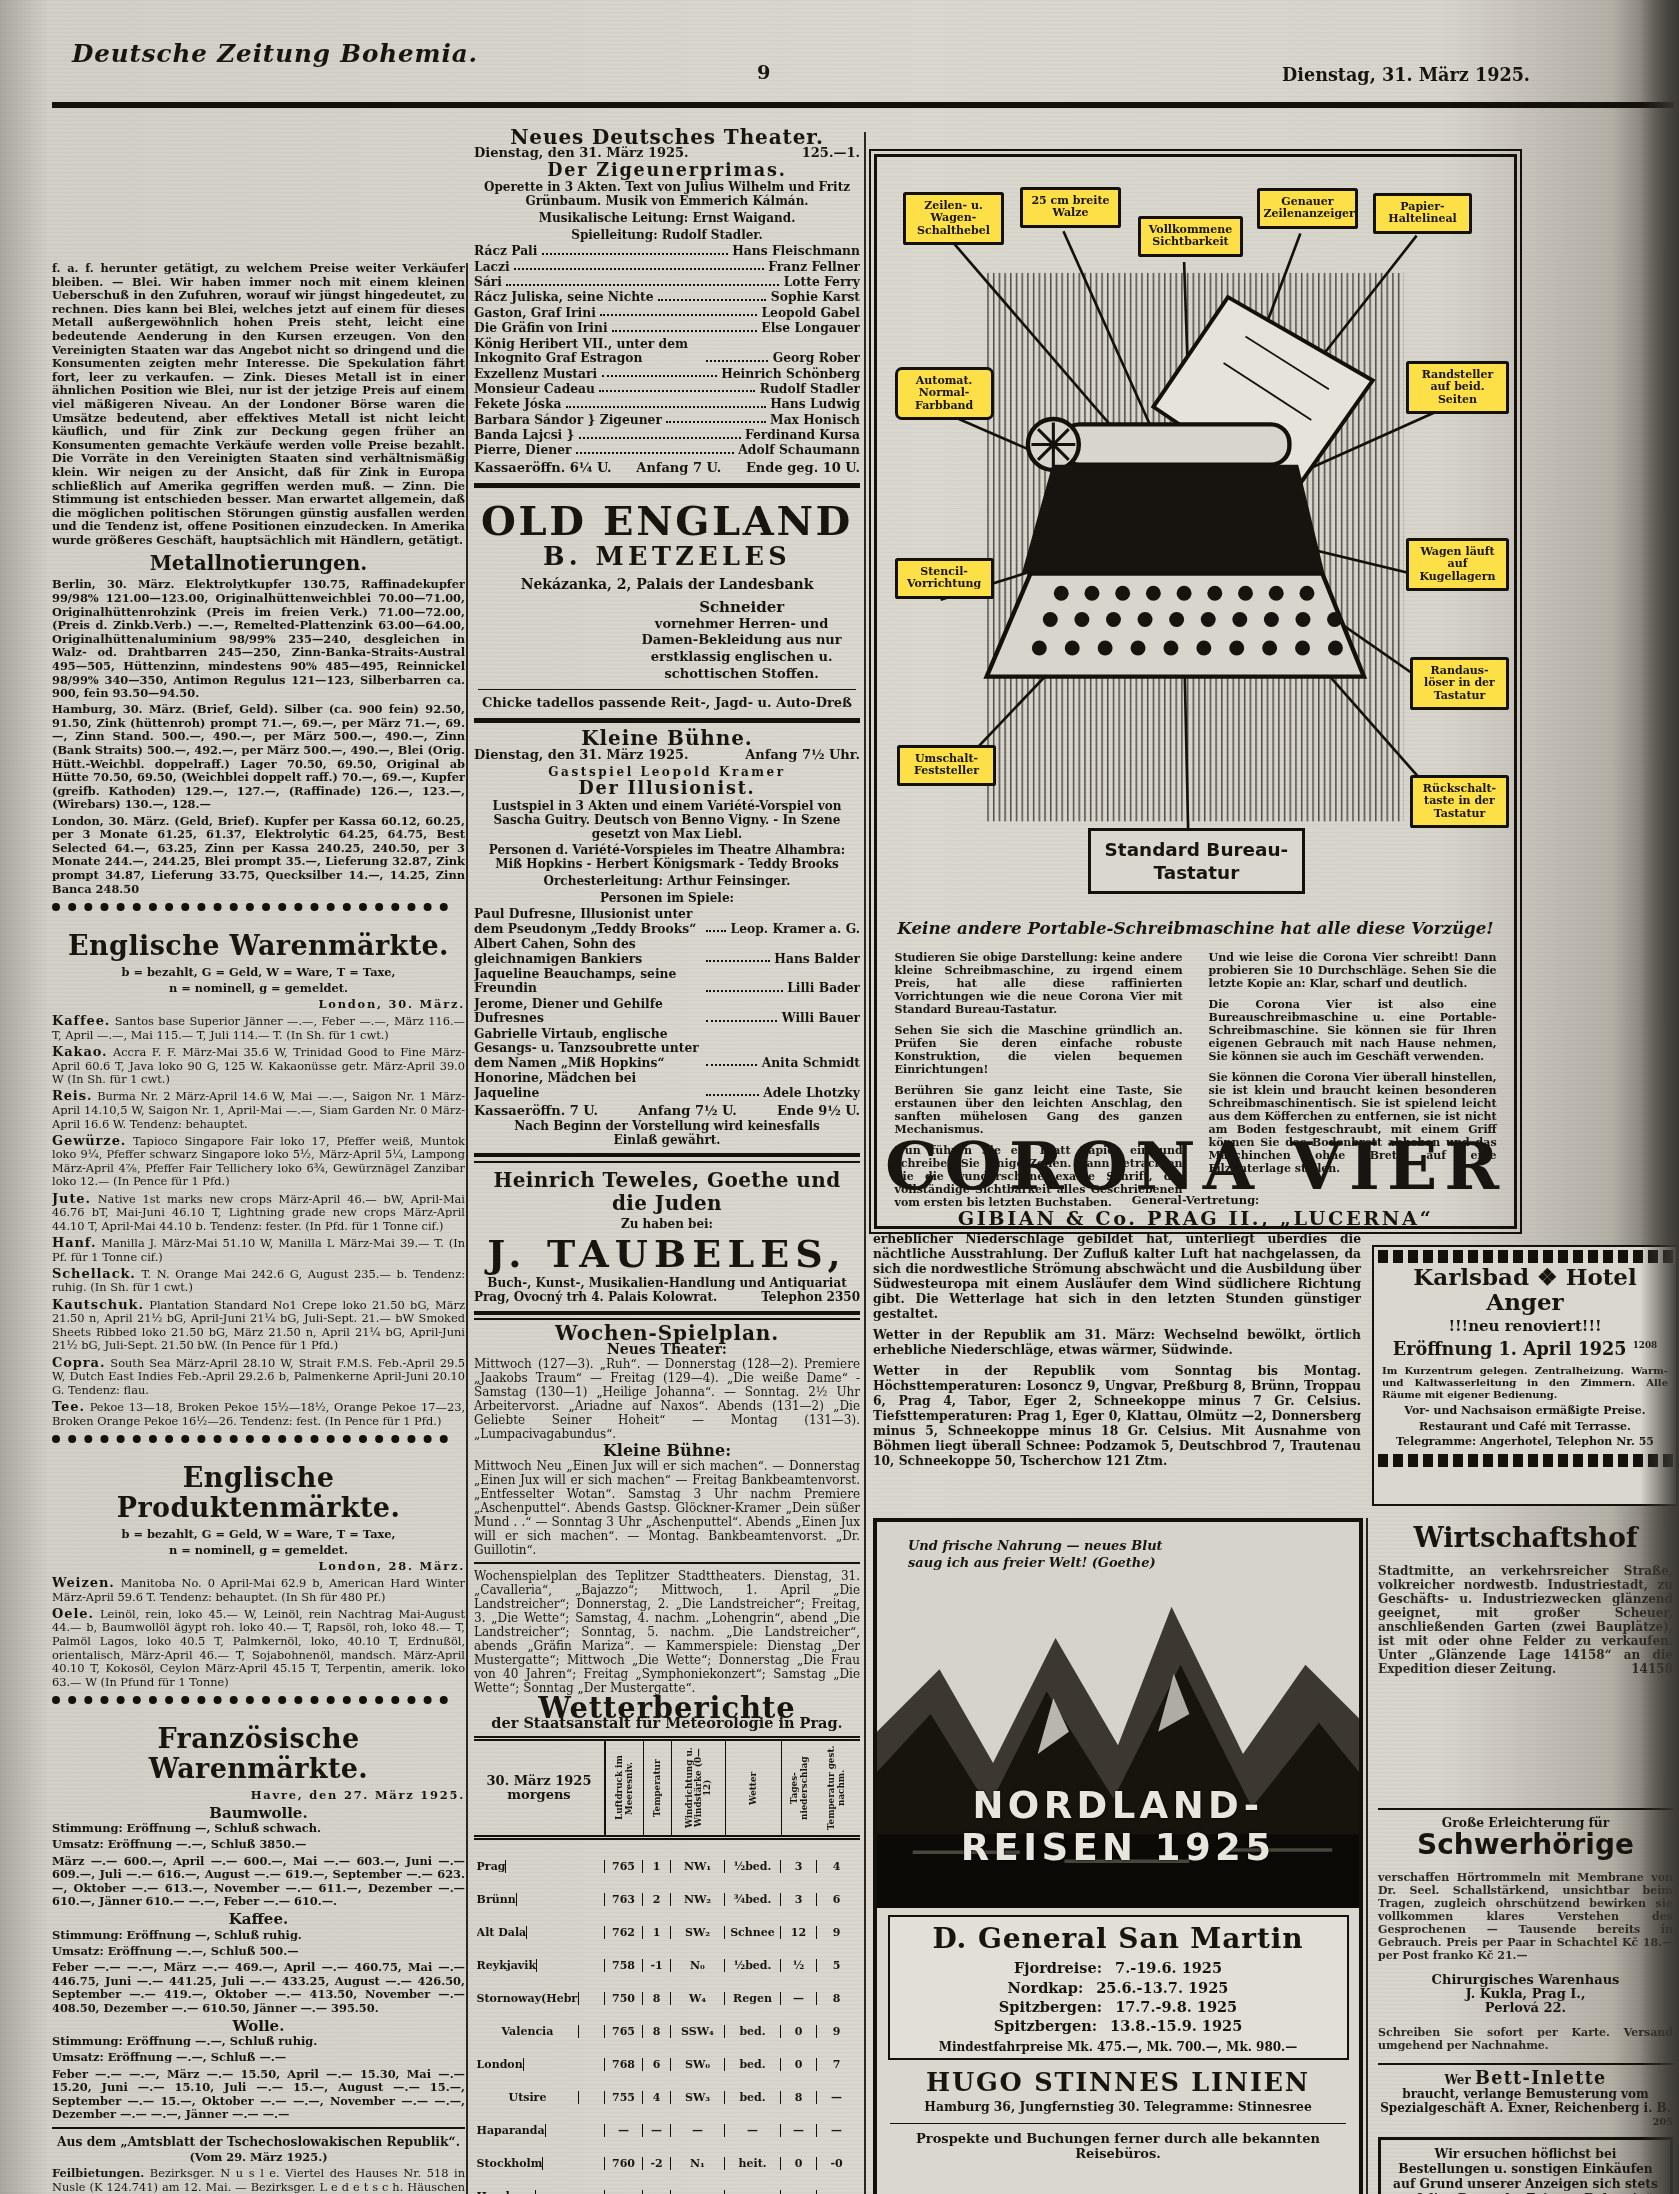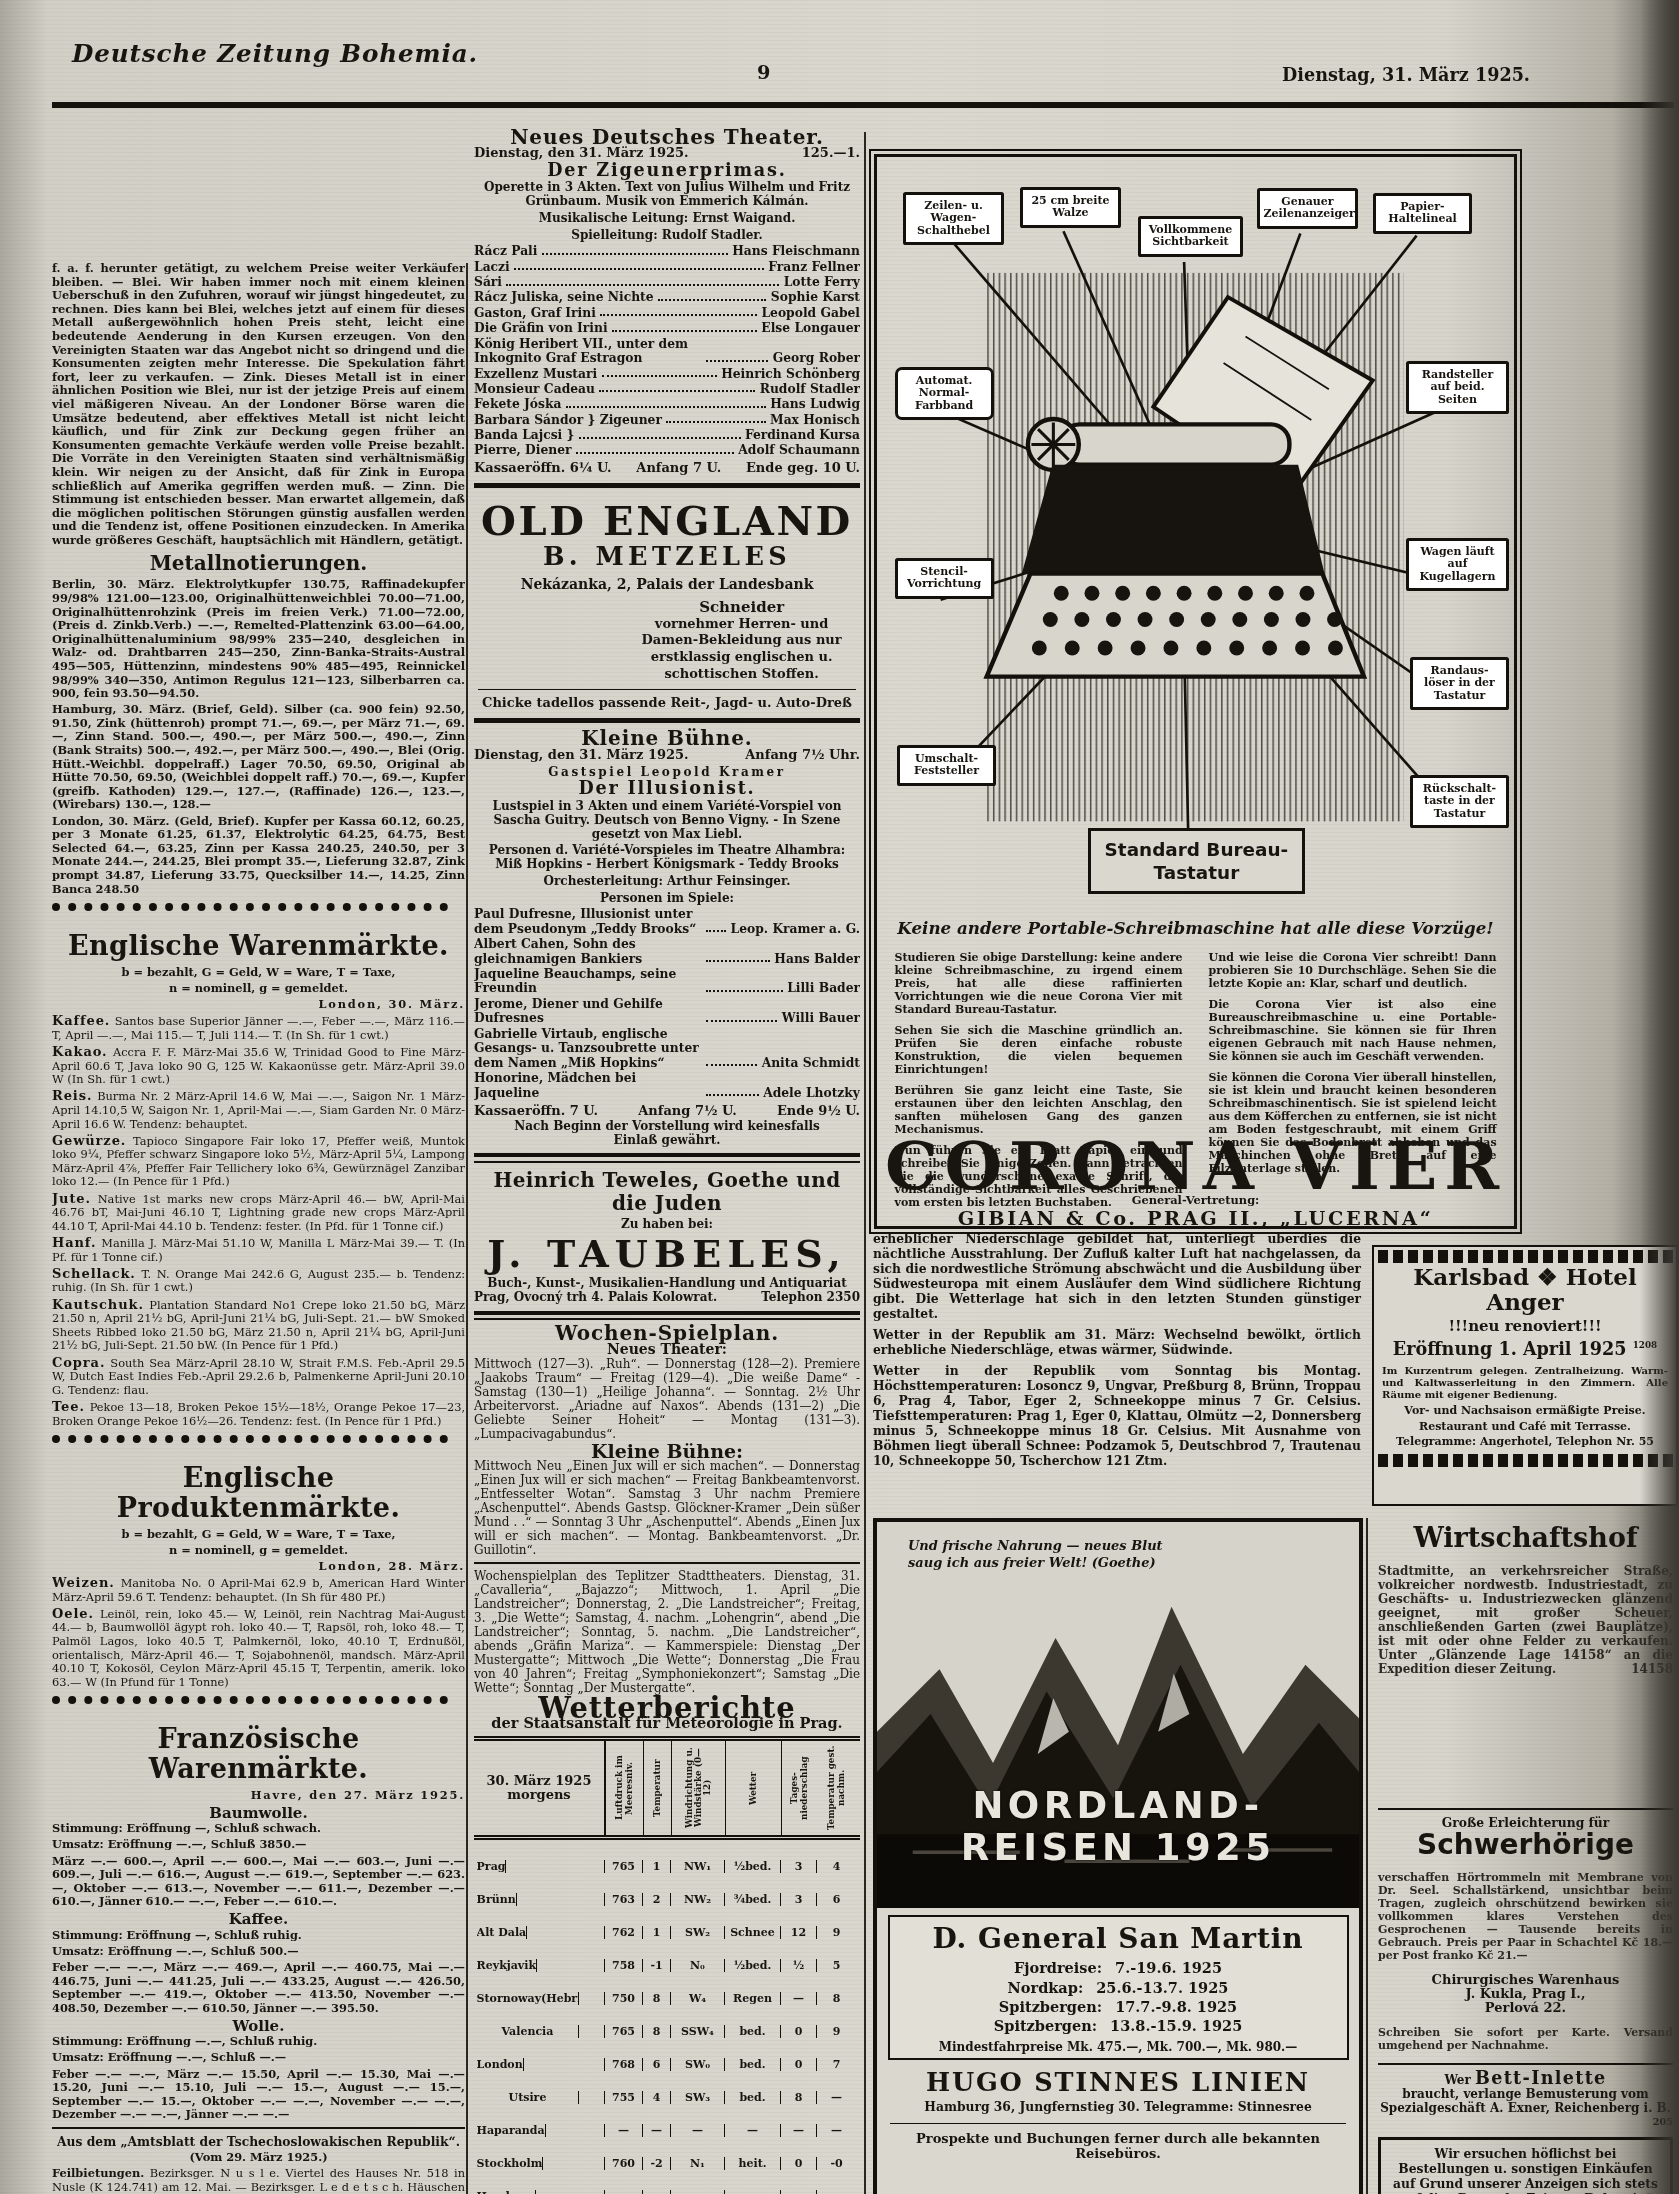--- a/index.html
+++ b/index.html
@@ -68,21 +68,21 @@
   .wrow{display:grid;grid-template-columns:131px 38px 28px 54px 56px 36px 39px;align-items:end;}
   .wrow span{border-right:1.3px solid #14110c;text-align:center;font-weight:bold;line-height:13px;height:13px;overflow:hidden;}
   .wrow .city{display:flex;text-align:left;padding-left:2.6px;border-right:1.8px solid #14110c;margin-top:20px;}
   .wrow .city .leader{border-bottom:1.8px dotted #14110c;margin:0 3.5px 3.1px;}
   .hoehen-title{font-weight:bold;font-size:12px;text-align:center;margin:4.4px 0 1.8px;}
 
   
   .corona{position:absolute;left:874px;top:154px;width:637px;height:1069px;
      border:3.5px solid #14110c;outline:2.2px solid #14110c;outline-offset:3.1px;background:transparent;}
   .diagram{position:absolute;left:0;top:4.4px;width:100%;height:746px;}
-  .callout{position:absolute;border:3.1px solid #14110c;background:#ffffff;padding:4.4px 3.5px;
+  .callout{position:absolute;border:3.1px solid #14110c;background:#fde047;padding:4.4px 3.5px;
      font-weight:bold;font-size:11px;line-height:12.7px;text-align:center;border-radius:2.6px;}
   .kbd-label{position:absolute;left:211px;top:667px;width:202px;border:3.5px solid #14110c;background:#dad7cf;
      padding:7px 4.4px;font-size:18.4px;line-height:23px;font-weight:bold;text-align:center;font-family:"DejaVu Sans",sans-serif;}
   .cap{position:absolute;left:0;top:761px;width:100%;text-align:center;font-weight:bold;font-style:italic;font-size:16.7px;}
   .ccols{position:absolute;left:17.6px;top:794px;width:602px;display:flex;gap:26px;font-size:11px;line-height:13px;font-weight:bold;}
   .ccols .cc{flex:1;text-align:justify;}
   .ccols p{margin:0 0 8px;}
   .brand{position:absolute;left:0;top:970px;width:100%;text-align:center;font-size:66px;font-weight:bold;letter-spacing:7px;}
   .genv{position:absolute;left:0;top:1036px;width:100%;text-align:center;font-weight:bold;font-size:11.4px;}
   .agent{position:absolute;left:0;top:1050px;width:100%;text-align:center;font-weight:bold;font-size:19.3px;letter-spacing:2.6px;}
@@ -401,21 +401,21 @@
   <div class="th-date" style="font-size:12px;">
     <span>Prag, Ovocný trh 4. Palais Kolowrat.</span>
     <span>Telephon 2350</span>
   </div>
   <div class="rule2"></div>
 
   <div class="spielplan">
     <div class="th-title">Wochen-Spielplan.</div>
     <p class="ct b" style="font-size:14px;margin-bottom:0.9px;">Neues Theater:</p>
     <p class="jt">Mittwoch (127—3). „Ruh“. — Donnerstag (128—2). Premiere „Jaakobs Traum“ — Freitag (129—4). „Die weiße Dame“ - Samstag (130—1) „Heilige Johanna“. — Sonntag. 2½ Uhr Arbeitervorst. „Ariadne auf Naxos“. Abends (131—2) „Die Geliebte Seiner Hoheit“ — Montag (131—3). „Lumpacivagabundus“.</p>
-    <p class="ct b" style="font-size:19px;margin-bottom:0.9px;">Kleine Bühne:</p>
+    <p class="ct b" style="font-size:16px;margin-bottom:0.9px;">Kleine Bühne:</p>
     <p class="jt">Mittwoch Neu „Einen Jux will er sich machen“. — Donnerstag „Einen Jux will er sich machen“ — Freitag Bankbeamtenvorst. „Entfesselter Wotan“. Samstag 3 Uhr nachm Premiere „Aschenputtel“. Abends Gastsp. Glöckner-Kramer „Dein süßer Mund . .“ — Sonntag 3 Uhr „Aschenputtel“. Abends „Einen Jux will er sich machen“. — Montag. Bankbeamtenvorst. „Dr. Guillotin“.</p>
     <div class="thin"></div>
     <p class="jt">Wochenspielplan des Teplitzer Stadttheaters. Dienstag, 31. „Cavalleria“, „Bajazzo“; Mittwoch, 1. April „Die Landstreicher“; Donnerstag, 2. „Die Landstreicher“; Freitag, 3. „Die Wette“; Samstag, 4. nachm. „Lohengrin“, abend „Die Landstreicher“; Sonntag, 5. nachm. „Die Landstreicher“, abends „Gräfin Mariza“. — Kammerspiele: Dienstag „Der Mustergatte“; Mittwoch „Die Wette“; Donnerstag „Die Frau von 40 Jahren“; Freitag „Symphoniekonzert“; Samstag „Die Wette“; Sonntag „Der Mustergatte“.</p>
   </div>
 
   <div class="wx-title">Wetterberichte</div>
   <div class="wx-sub">der Staatsanstalt für Meteorologie in Prag.</div>
 
   <div class="wtable">
     <div class="whead">

